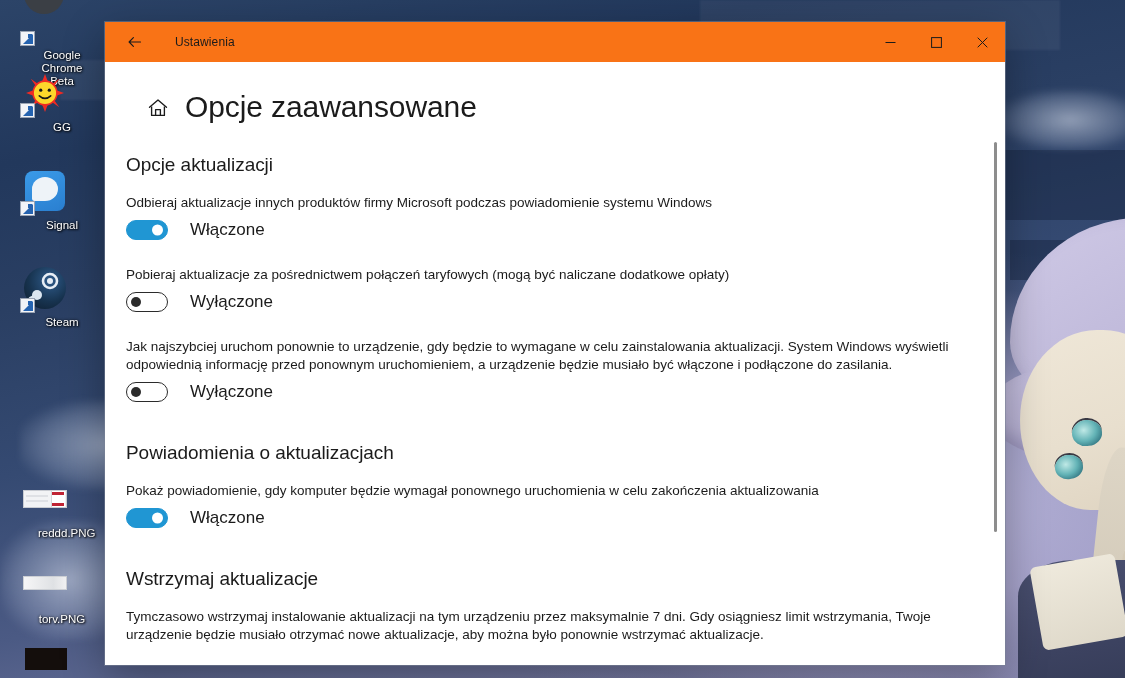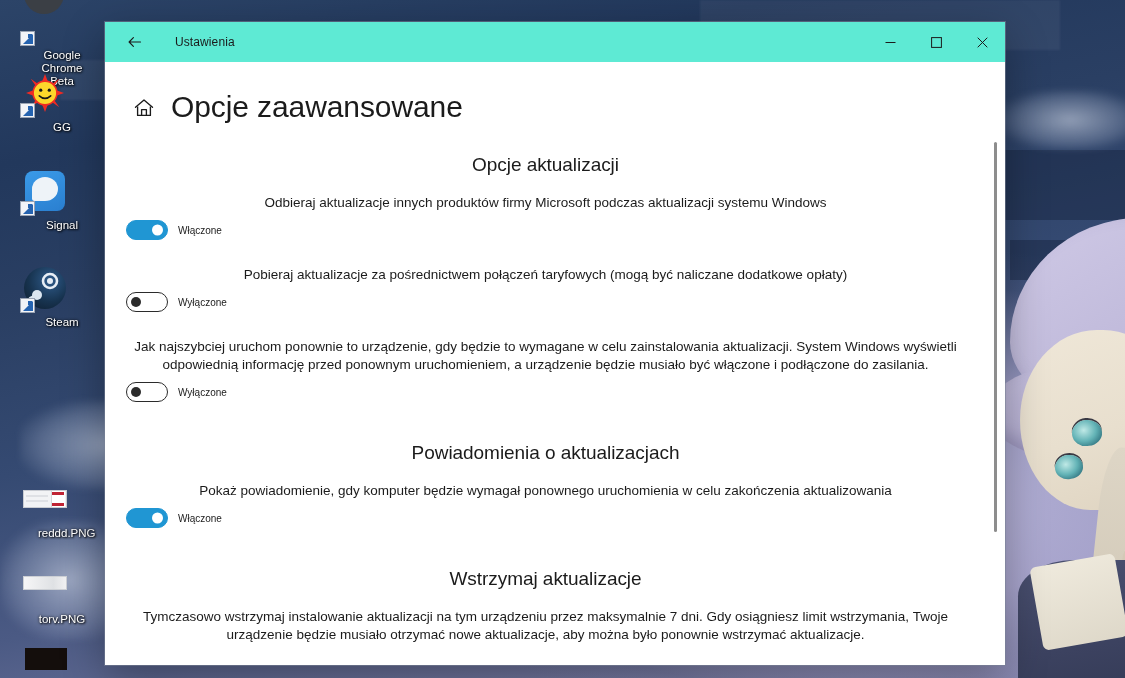--- a/index.html
+++ b/index.html
@@ -234,21 +234,21 @@
     width: 900px;
     height: 643px;
     background: #ffffff;
     box-shadow: 0 0 0 1px rgba(120,130,150,0.55), 0 14px 40px rgba(0,0,0,0.32);
     overflow: hidden;
   }
 
   .titlebar {
     position: relative;
     height: 40px;
-    background: #5eead4;
+    background: #f97316;
     display: flex;
     align-items: center;
   }
   .back-btn {
     width: 44px; height: 32px;
     margin-left: 8px;
     display: flex; align-items: center; justify-content: center;
     cursor: default;
   }
   .win-title {
@@ -266,20 +266,21 @@
   .win-btn {
     width: 46px; height: 40px;
     display: flex; align-items: center; justify-content: center;
     cursor: default;
   }
 
   .page-head {
     display: flex;
     align-items: center;
     padding: 28px 0 0 24px;
+    margin-left: 14px;
   }
   .home-icon {
     width: 30px; height: 30px;
     display: flex; align-items: center; justify-content: center;
     margin-right: 12px;
     margin-top: 2px;
   }
   .page-title {
     font-size: 30px;
     font-weight: 300;
@@ -288,21 +289,20 @@
   }
 
   .content {
     position: relative;
     height: 560px;
     padding: 0 0 0 0;
     overflow: hidden;
   }
   .content-inner {
     padding: 30px 40px 0 21px;
-    text-align: center;
   }
 
   .sec-title {
     font-size: 19px;
     font-weight: 400;
     color: #1b1b1b;
     margin: 0 0 18px 0;
     letter-spacing: -0.05px;
   }
   .sec-title.spaced { margin-top: 40px; }
@@ -346,23 +346,23 @@
     right: 4px;
     width: 11px; height: 11px;
     background: #ffffff;
   }
   .toggle.off .knob {
     left: 4px;
     width: 10px; height: 10px;
     background: #2b2b2b;
   }
   .toggle-label {
-    font-size: 10px;
+    font-size: 17px;
     color: #1b1b1b;
-    margin-left: 10px;
+    margin-left: 22px;
   }
 
   .field-label {
     font-size: 13.5px;
     color: #1b1b1b;
     margin-top: 12px;
   }
 
   
   .scrollbar {
@@ -528,21 +528,21 @@
         </svg>
       </div>
       <div class="page-title">Opcje zaawansowane</div>
     </div>
 
     <div class="content">
       <div class="content-inner">
 
         <h2 class="sec-title">Opcje aktualizacji</h2>
 
-        <p class="desc">Odbieraj aktualizacje innych produktów firmy Microsoft podczas aktualizacji systemu Windows</p>
+        <p class="desc">Odbieraj aktualizacje innych produktów firmy Microsoft podczas powiadomienie systemu Windows</p>
         <div class="toggle-row">
           <div class="toggle on">
               <span class="knob"></span>
             </div>
           <span class="toggle-label">Włączone</span>
         </div>
 
         <p class="desc">Pobieraj aktualizacje za pośrednictwem połączeń taryfowych (mogą być naliczane dodatkowe opłaty)</p>
         <div class="toggle-row">
           <div class="toggle off">

